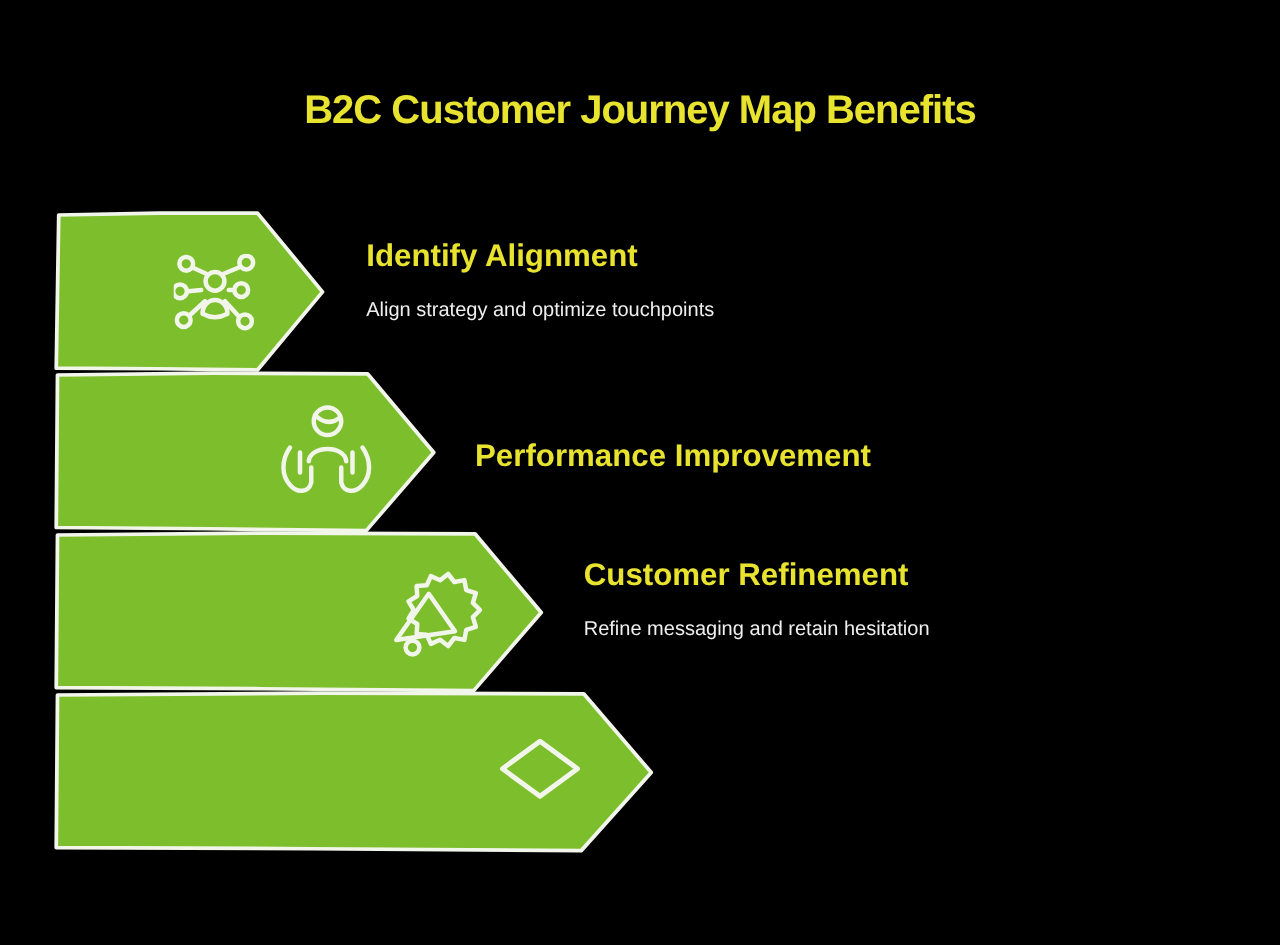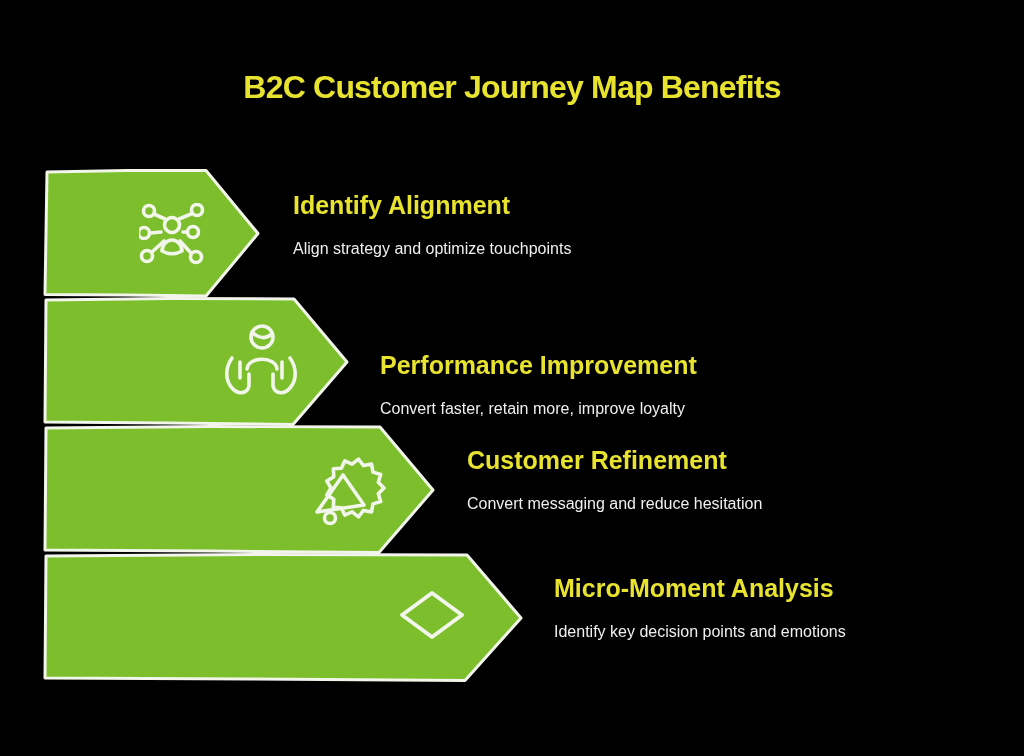--- a/index.html
+++ b/index.html
@@ -116,26 +116,21 @@
     </svg>
   </div>
 
   <div class="text-block" style="left:293px;top:190px;">
     <div class="benefit-heading">Identify Alignment</div>
     <div class="benefit-desc">Align strategy and optimize touchpoints</div>
   </div>
 
   <div class="text-block" style="left:380px;top:318px;margin-top:32px;">
     <div class="benefit-heading">Performance Improvement</div>
-    <div class="benefit-desc">Convert faster, retain more, improve loyalty</div>
   </div>
 
   <div class="text-block" style="left:467px;top:445px;">
     <div class="benefit-heading">Customer Refinement</div>
-    <div class="benefit-desc">Convert messaging and reduce hesitation</div>
+    <div class="benefit-desc">Refine messaging and retain hesitation</div>
   </div>
 
-  <div class="text-block" style="left:554px;top:573px;">
-    <div class="benefit-heading">Micro-Moment Analysis</div>
-    <div class="benefit-desc">Identify key decision points and emotions</div>
-  </div>
 
 </div>
 
 </body></html>

